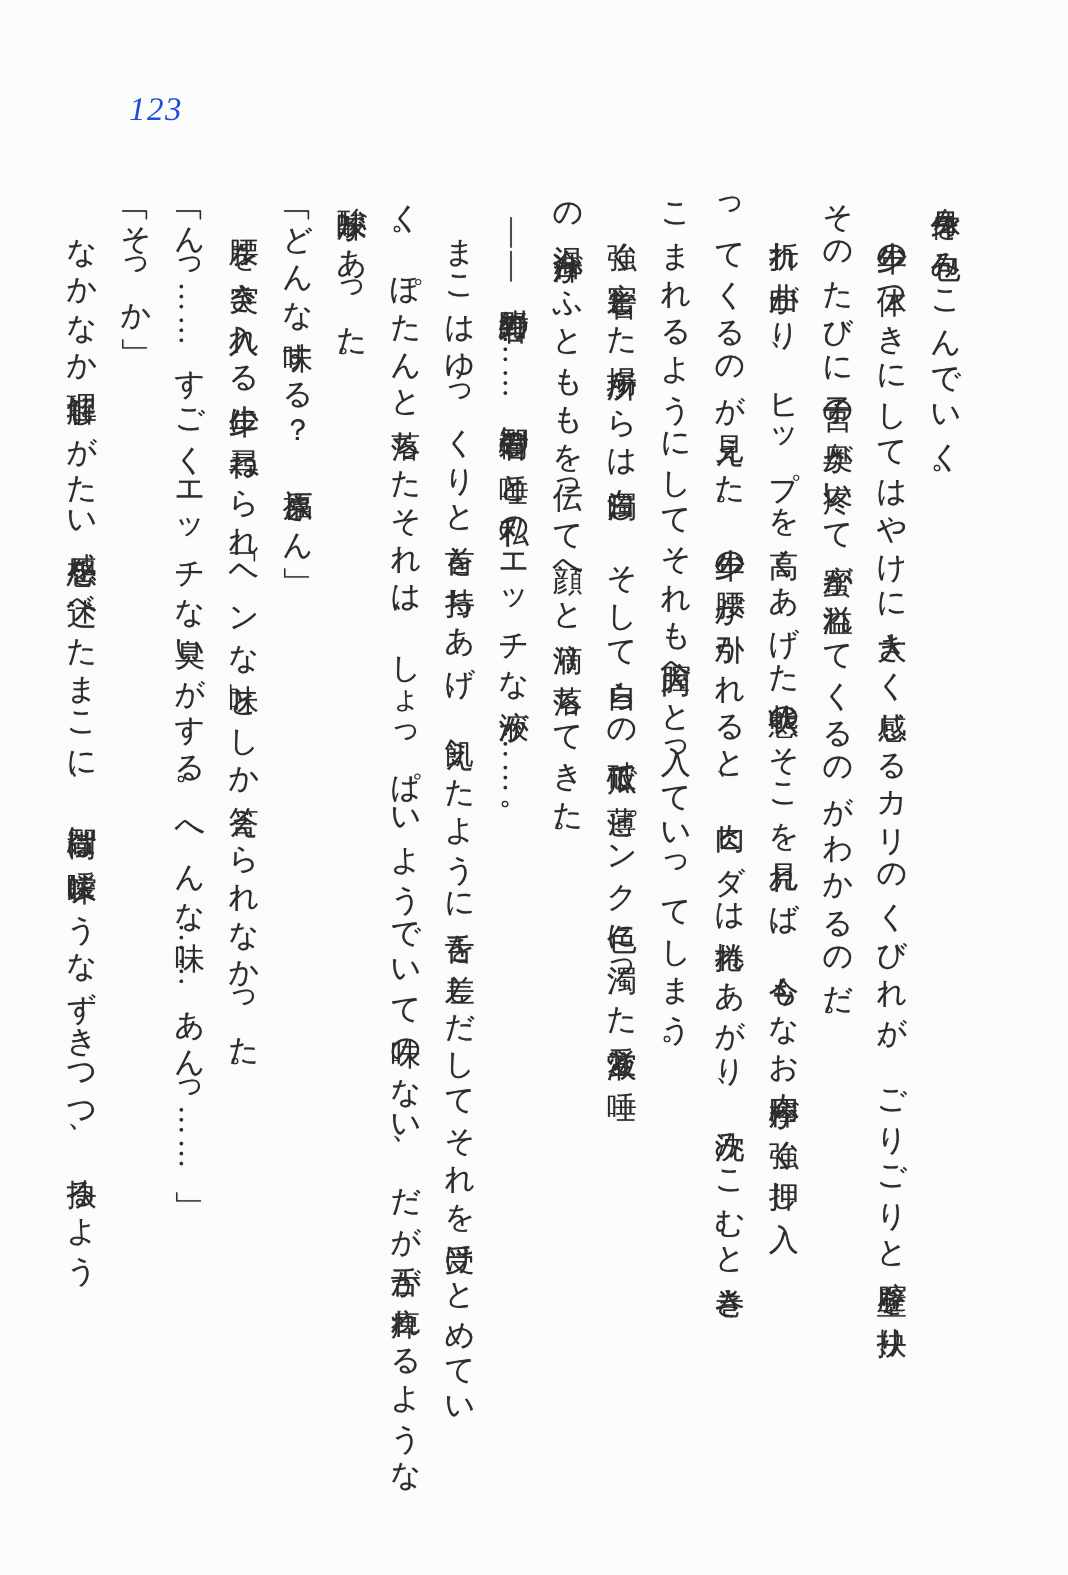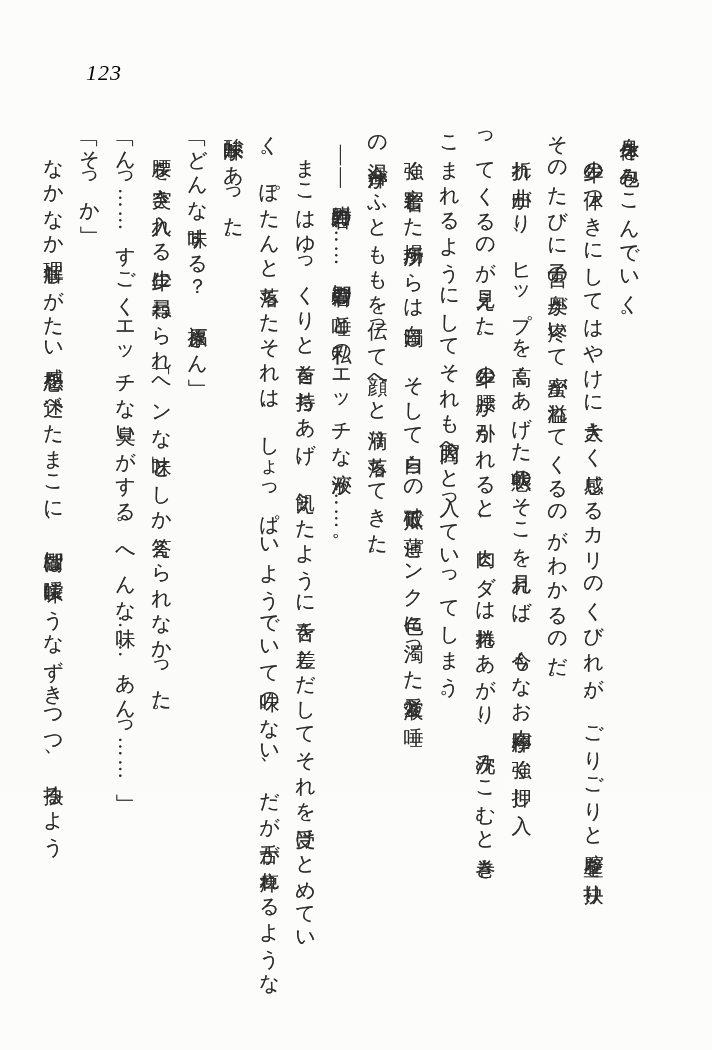--- a/index.html
+++ b/index.html
@@ -14,21 +14,21 @@
     font-family: "Liberation Serif", "DejaVu Serif", serif;
     overflow: hidden;
   }
   .page-number {
     position: absolute;
     top: 60px;
     left: 86px;
     font-size: 22px;
     font-style: italic;
     letter-spacing: 1px;
-    color: #000000;
+    color: #1d4ed8;
   }
   .page-text {
     position: absolute;
     top: 122px;
     right: 64px;
     height: 895px;
     writing-mode: vertical-rl;
     text-orientation: mixed;
     font-size: 20px;
     line-height: 36px;

